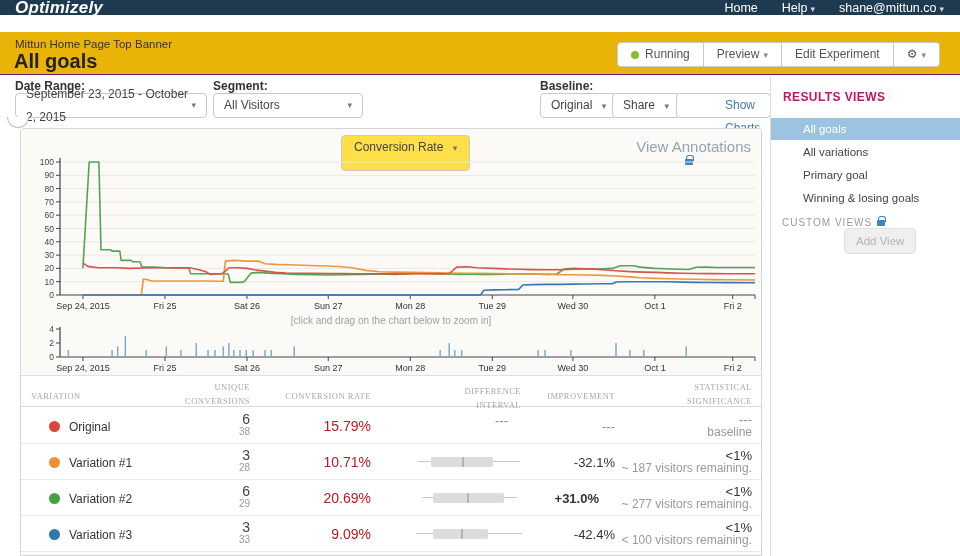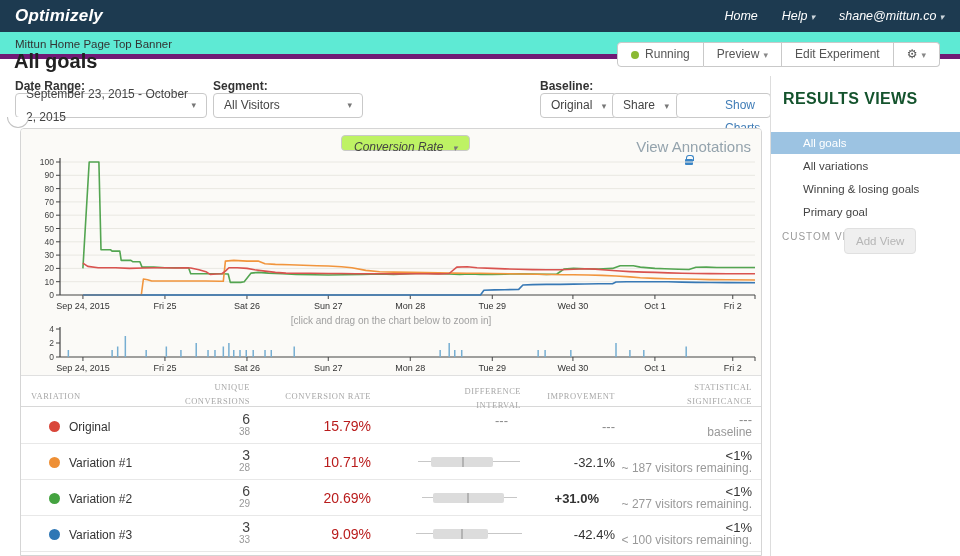--- a/index.html
+++ b/index.html
@@ -1,28 +1,28 @@
 <!DOCTYPE html>
 <html><head>
 <meta charset="utf-8">
 <style>
   * { margin:0; padding:0; box-sizing:border-box; }
   html,body { background:#fff; }
   body { font-family:"Liberation Sans", sans-serif; }
   #app { position:relative; width:960px; height:556px; overflow:hidden; background:#fff; }
 
   
-  .navbar { position:absolute; left:0; top:0; width:960px; height:32px; background:#1d3a50; display:flex; align-items:center; }
+  .navbar { position:absolute; left:0; top:0; width:960px; height:15px; background:#1d3a50; display:flex; align-items:center; }
   .brand { color:#fff; font-weight:bold; font-size:17px; margin-left:15px; letter-spacing:.2px; font-style:italic; }
-  .nav-links { margin-left:auto; display:flex; gap:24px; margin-right:16px;font-style:italic; }
+  .nav-links { margin-left:auto; display:flex; gap:24px; margin-right:16px; }
   .nav-link { color:#fff; font-size:12.5px; cursor:pointer; white-space:nowrap; }
   .nav-link .caret { font-size:9px; color:#cdd6dd; margin-left:3px; }
 
   
-  .page-header { position:absolute; left:0; top:32px; width:960px; height:27px; background:#5eead4; border-bottom:5px solid #701a75; }
+  .page-header { position:absolute; left:0; top:32px; width:960px; height:43px; background:#eab308; border-bottom:1px solid #701a75; }
   .subtitle { position:absolute; left:15px; top:6px; font-size:11.5px; color:#333; }
   .title { position:absolute; left:14px; top:18px; font-size:20px; color:#222; font-weight:600; }
   .btn-group { position:absolute; right:20px; top:10px; display:flex; }
   .btn { height:25px; line-height:23px; background:#fff; border:1px solid #c9c9c9; border-left:none; padding:0 13px; font-size:12px; color:#555; cursor:pointer; white-space:nowrap; }
   .btn:first-child { border-left:1px solid #c9c9c9; border-radius:4px 0 0 4px; }
   .btn:last-child { border-radius:0 4px 4px 0; }
   .btn .caret { font-size:9px; color:#888; margin-left:4px; }
   .status-dot { display:inline-block; width:8px; height:8px; border-radius:50%; margin-right:6px; vertical-align:-1px; }
 
   
@@ -33,21 +33,21 @@
   .sel-flex { display:flex; align-items:center; }
   .sel-flex .caret { margin-left:auto; }
   .blue-btn { color:#3f7cb6 !important;padding-left:48px; }
 
   
   .handle { position:absolute; left:7px; top:117px; width:22px; height:11px; background:#fff; border:1px solid #c2c2c2; border-top:none; border-radius:0 0 11px 11px; }
 
   
   .panel { position:absolute; left:20px; top:128px; width:742px; height:428px; background:#fff; border:1px solid #d5d5d5; border-radius:4px 4px 0 0; overflow:hidden; }
   .chart-section { position:absolute; left:0; top:0; width:740px; height:247px; background:#fbfaf7; border-bottom:1px solid #e0e0e0; }
-  .metric-btn { position:absolute; left:320px; top:6px; height:16px; line-height:22px; background:#bef264; border:1px solid #c9c9c9; border-radius:4px; font-size:12px; color:#444; padding:0 12px; cursor:pointer;font-style:italic; }
+  .metric-btn { position:absolute; left:320px; top:6px; height:36px; line-height:22px; background:#fde047; border:1px solid #c9c9c9; border-radius:4px; font-size:12px; color:#444; padding:0 12px; cursor:pointer; }
   .metric-btn .caret { font-size:9px; color:#777; margin-left:6px; }
   .annotations { position:absolute; right:10px; top:9px; font-size:15px; color:#94a3ad; text-align:right; cursor:pointer; }
   .annotations .lock-wrap { position:absolute; right:58px; top:13px; }
   .hint { position:absolute; left:0; top:186px; width:740px; text-align:center; font-size:10px; color:#a0a0a0; }
   svg text { font-family:"Liberation Sans", sans-serif; }
 
   
   .thead { position:absolute; left:0; top:248px; width:740px; height:30px; background:#fff; border-bottom:1px solid #d8d8d8; font-size:8.5px; color:#a8a8a8; letter-spacing:.5px; }
   .th { position:absolute; text-align:right; line-height:14px; text-transform:uppercase;font-family:Liberation Serif, serif; }
   .th .sub { color:#c2c2c2; font-size:8px; }
@@ -63,21 +63,21 @@
   .sig-note { font-size:12px; color:#999; line-height:11px; }
   .dash { color:#888; }
   .interval-cell { position:absolute; left:379px; top:0; width:122px; height:36px; }
   .whisker { position:absolute; top:17px; height:1px; background:#c7c7c7; }
   .ibox { position:absolute; top:13px; height:10px; background:#dcdcdc; border-radius:2px; }
   .imid { position:absolute; top:13px; width:2px; height:10px; background:#b3b3b3; }
   .int-dash { position:absolute; right:14px; top:5px; font-size:13px; color:#888; }
 
   
   .sidebar { position:absolute; left:770px; top:76px; width:190px; height:480px; background:#fff; border-left:1px solid #ddd; }
-  .sb-title { margin:14px 0 24px 12px; font-size:16px; font-weight:bold; color:#14532d; letter-spacing:.4px; }
+  .sb-title { margin:14px 0 14px 12px; font-size:12px; font-weight:bold; color:#be185d; letter-spacing:.4px; }
   .sb-item { height:22px; line-height:22px; padding-left:32px; font-size:11.5px; color:#444; cursor:pointer; margin-bottom:1px; }
   .sb-item.selected { background:#9cc3e2; color:#fff; }
   .sb-custom { margin:8px 0 0 11px; font-size:10px; color:#9a9a9a; letter-spacing:1px; display:flex; align-items:center; gap:5px; }
   .addview { position:absolute; left:73px; top:152px; background:#efefef; border:1px solid #e0e0e0; border-radius:4px; color:#b5b5b5; font-size:11.5px; padding:6px 11px; cursor:pointer; }
 
   
   .lock { position:relative; display:inline-block; width:8px; height:6px; background:#3a85c6; border-radius:1px; }
   .lock:before { content:""; position:absolute; top:-4px; left:1px; width:6px; height:5px; border:1.5px solid #3a85c6; border-bottom:none; border-radius:3px 3px 0 0; }
 </style>
 </head>
@@ -351,22 +351,22 @@
           </div>
         </div>
       </div>
   </div>
 
   <div class="sidebar">
     <div class="sb-title">RESULTS VIEWS</div>
     <div id="sb-items">
         <div class="sb-item selected">All goals</div>
         <div class="sb-item">All variations</div>
+        <div class="sb-item">Primary goal</div>
         <div class="sb-item">Winning &amp; losing goals</div>
-        <div class="sb-item">Primary goal</div>
       </div>
     <div class="sb-custom">
       <span>CUSTOM VIEWS</span>
       <span class="lock"></span>
     </div>
     <button class="addview">Add View</button>
   </div>
 </div>
 
 </body></html>

